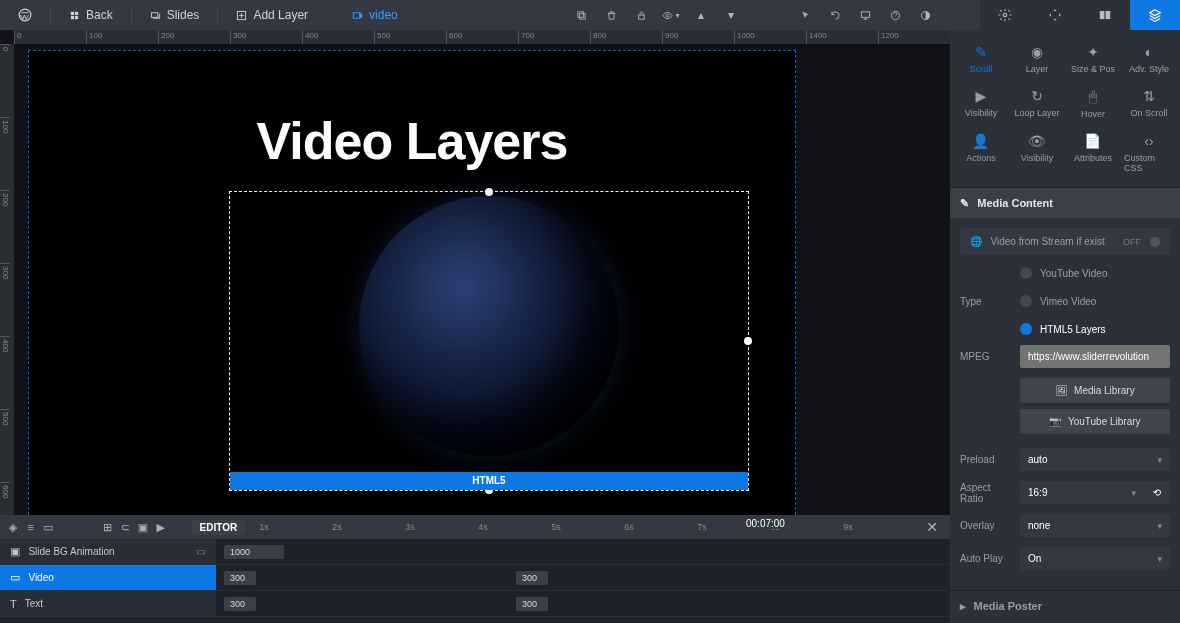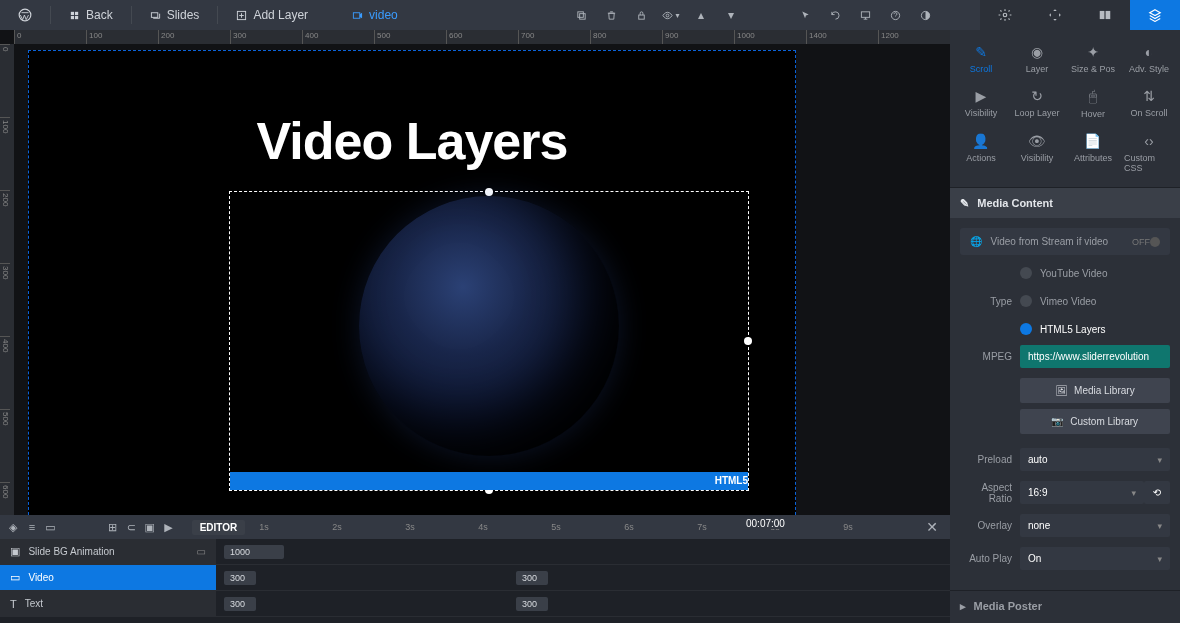--- a/index.html
+++ b/index.html
@@ -25,59 +25,59 @@
 .ruler-v { position: absolute; left: 0; top: 14px; bottom: 0; width: 14px; background: #2a2d33; }
 .ruler-v .vtick { height: 73px; border-top: 1px solid #555; font-size: 8px; color: #888; writing-mode: vertical-lr; padding-top: 2px; padding-left: 1px; }
 .canvas { position: absolute; left: 28px; top: 20px; width: 768px; height: 470px; background: #000; border: 1px dashed #0a62d9; }
 .canvas-title { position: absolute; top: 60px; left: 50%; transform: translateX(-50%); color: #fff; font-size: 52px; font-weight: 800; letter-spacing: -1px; }
 .layer-selected { position: absolute; left: 200px; top: 140px; width: 520px; height: 300px; border: 1px dashed #fff; }
 .layer-selected .handle { position: absolute; width: 8px; height: 8px; background: #fff; border-radius: 50%; }
 .layer-selected .h-t { top: -4px; left: 50%; transform: translateX(-50%); }
 .layer-selected .h-b { bottom: -4px; left: 50%; transform: translateX(-50%); }
 .layer-selected .h-r { right: -4px; top: 50%; transform: translateY(-50%); }
 .earth { position: absolute; left: 50%; top: 45%; transform: translate(-50%,-50%); width: 260px; height: 260px; border-radius: 50%; background: radial-gradient(circle at 40% 35%, #2b4175 0%, #19264a 30%, #0c1530 60%, #020610 100%); box-shadow: inset -30px -30px 60px #000, 0 0 30px rgba(60,100,200,0.2); }
-.layer-caption { position: absolute; left: 0; right: 0; bottom: 0; height: 18px; background: #0d78e2; color: #fff; font-size: 10px; font-weight: 700; text-align: right; line-height: 18px; }
+.layer-caption { position: absolute; left: 0; right: 0; bottom: 0; height: 18px; background: #0d78e2; color: #fff; font-size: 10px; font-weight: 700; text-align: center; line-height: 18px; }
 
 
 .right-panel { position: absolute; right: 0; top: 30px; bottom: 0; width: 230px; background: #2c3038; display: flex; flex-direction: column; overflow-y: auto; }
 .panel-tabs { height: 34px; background: #333842; display: flex; align-items: center; padding: 0 10px; justify-content: space-between; }
 .badge-editor { background: #0d78e2; color: #fff; font-size: 10px; font-weight: 700; padding: 3px 8px; border-radius: 2px; }
 .layer-options { font-size: 11px; font-weight: 700; color: #cfd3d9; }
 .panel-grid { display: grid; grid-template-columns: repeat(4,1fr); gap: 2px; padding: 8px 4px; }
 .pgrid-item { display: flex; flex-direction: column; align-items: center; gap: 4px; padding: 6px 2px; cursor: pointer; font-size: 9px; color: #9a9ea5; }
 .pgrid-item.active { color: #0d78e2; }
 .pgrid-item .pi-icon { font-size: 14px; }
 
 .panel-section { border-top: 1px solid #1e2127; }
 .section-header { height: 30px; background: #3a3f48; display: flex; align-items: center; gap: 8px; padding: 0 10px; font-size: 11px; font-weight: 700; color: #e3e6ea; }
 .section-body { padding: 10px; }
 
 .stream-row { background: #333842; border-radius: 3px; padding: 8px 10px; display: flex; align-items: center; gap: 8px; font-size: 10px; color: #9a9ea5; margin-bottom: 12px; }
-.toggle { margin-left: auto; font-size: 9px; color: #777; display: flex; align-items: center; gap: 0; }
+.toggle { margin-left: auto; font-size: 9px; color: #777; display: flex; align-items: center; gap: 9px; }
 .toggle .dot { width: 10px; height: 10px; border-radius: 50%; background: #555; }
 
 .form-row { display: flex; align-items: center; margin-bottom: 10px; }
-.form-row .flabel { width: 60px; font-size: 10px; color: #9a9ea5; text-align: right; padding-right: 8px; }
+.form-row .flabel { width: 60px; font-size: 10px; color: #9a9ea5; text-align: left; padding-right: 8px; }
 .form-row .fvalue { flex: 1; }
 .radio-list { display: flex; flex-direction: column; gap: 16px; }
 .radio-item { display: flex; align-items: center; gap: 8px; font-size: 10px; color: #9a9ea5; }
 .radio-item .rdot { width: 12px; height: 12px; border-radius: 50%; background: #444951; }
 .radio-item.sel { color: #fff; }
 .radio-item.sel .rdot { background: #0d78e2; }
 
-.finput { background: #0f766e; border: none; color: #fff; font-size: 10px; padding: 6px 8px; width: 100%; border-radius: 2px; }
+.finput { background: #737373; border: none; color: #fff; font-size: 10px; padding: 6px 8px; width: 100%; border-radius: 2px; }
 .fbtn { background: #3f444f; color: #d8dbe0; border: none; font-size: 10px; padding: 7px; width: 100%; border-radius: 2px; display: flex; align-items: center; justify-content: center; gap: 6px; cursor: pointer; margin-bottom: 6px; }
 .fselect { background: #333842; border: none; color: #fff; font-size: 10px; padding: 6px 8px; width: 100%; border-radius: 2px; display: flex; justify-content: space-between; align-items: center; }
 .fselect .caret { color: #888; font-size: 9px; }
 
 
 .bottom { position: absolute; left: 0; right: 230px; bottom: 0; height: 108px; background: #1e2127; }
 .tl-toolbar { height: 24px; background: #333842; display: flex; align-items: center; gap: 4px; padding: 0 6px; }
 .tl-toolbar .tl-ic { width: 22px; height: 22px; display: flex; align-items: center; justify-content: center; cursor: pointer; color: #aeb3ba; font-size: 11px; }
-.tl-toolbar .tl-editor { background: #3a3f48; padding: 2px 8px; font-size: 10px; font-weight: 700; color: #fff; border-radius: 2px; margin-left: 12px; }
+.tl-toolbar .tl-editor { background: #3a3f48; padding: 2px 8px; font-size: 10px; font-weight: 700; color: #fff; border-radius: 2px; margin-left: 20px; }
 .tl-toolbar .tl-ruler { flex: 1; display: flex; font-size: 9px; color: #888; padding-left: 10px; position: relative; align-items: flex-end; }
 .tl-toolbar .tl-ruler .tlt { width: 73px; }
 .tl-toolbar .tl-time { position: absolute; left: 742px; top: 3px; font-size: 10px; color: #fff; background: #333842; padding: 0 4px; }
 .tl-toolbar .tl-close { cursor: pointer; font-size: 14px; color: #aeb3ba; padding: 0 6px; }
 .tl-rows { }
 .tl-row { height: 26px; display: flex; align-items: center; border-bottom: 1px solid #2a2d33; }
 .tl-row .tl-label { width: 216px; background: #2a2d33; height: 100%; display: flex; align-items: center; gap: 8px; padding: 0 10px; font-size: 10px; color: #c5c9cf; }
 .tl-row .tl-label .tl-licon { font-size: 11px; }
 .tl-row.active .tl-label { background: #0d78e2; color: #fff; }
 .tl-row .tl-track { flex: 1; position: relative; height: 100%; }
@@ -306,21 +306,21 @@
     </div>
 
   <div class="panel-section">
     <div class="section-header">
         <span>✎</span>
         <span>Media Content</span>
       </div>
     <div class="section-body">
       <div class="stream-row">
         <span>🌐</span>
-        <span>Video from Stream if video</span>
+        <span>Video from Stream if exist</span>
         <span class="toggle">
             <span>OFF</span>
             <span class="dot"></span>
           </span>
       </div>
       <div class="form-row">
         <div class="flabel">Type</div>
         <div class="fvalue">
             <div class="radio-list" id="type-radios">
               <div class="radio-item">
@@ -342,21 +342,21 @@
         <div class="flabel">MPEG</div>
         <div class="fvalue"><input class="finput" value="https://www.sliderrevolution" style=""></div>
       </div>
       <div style="padding-left:60px">
         <button class="fbtn">
             <span>🖼</span>
             <span>Media Library</span>
           </button>
         <button class="fbtn">
             <span>📷</span>
-            <span>Custom Library</span>
+            <span>YouTube Library</span>
           </button>
       </div>
       <div style="height:8px"></div>
       <div class="form-row">
         <div class="flabel">Preload</div>
         <div class="fvalue">
             <div class="fselect">
               <span>auto</span>
               <span class="caret">▾</span>
             </div>

